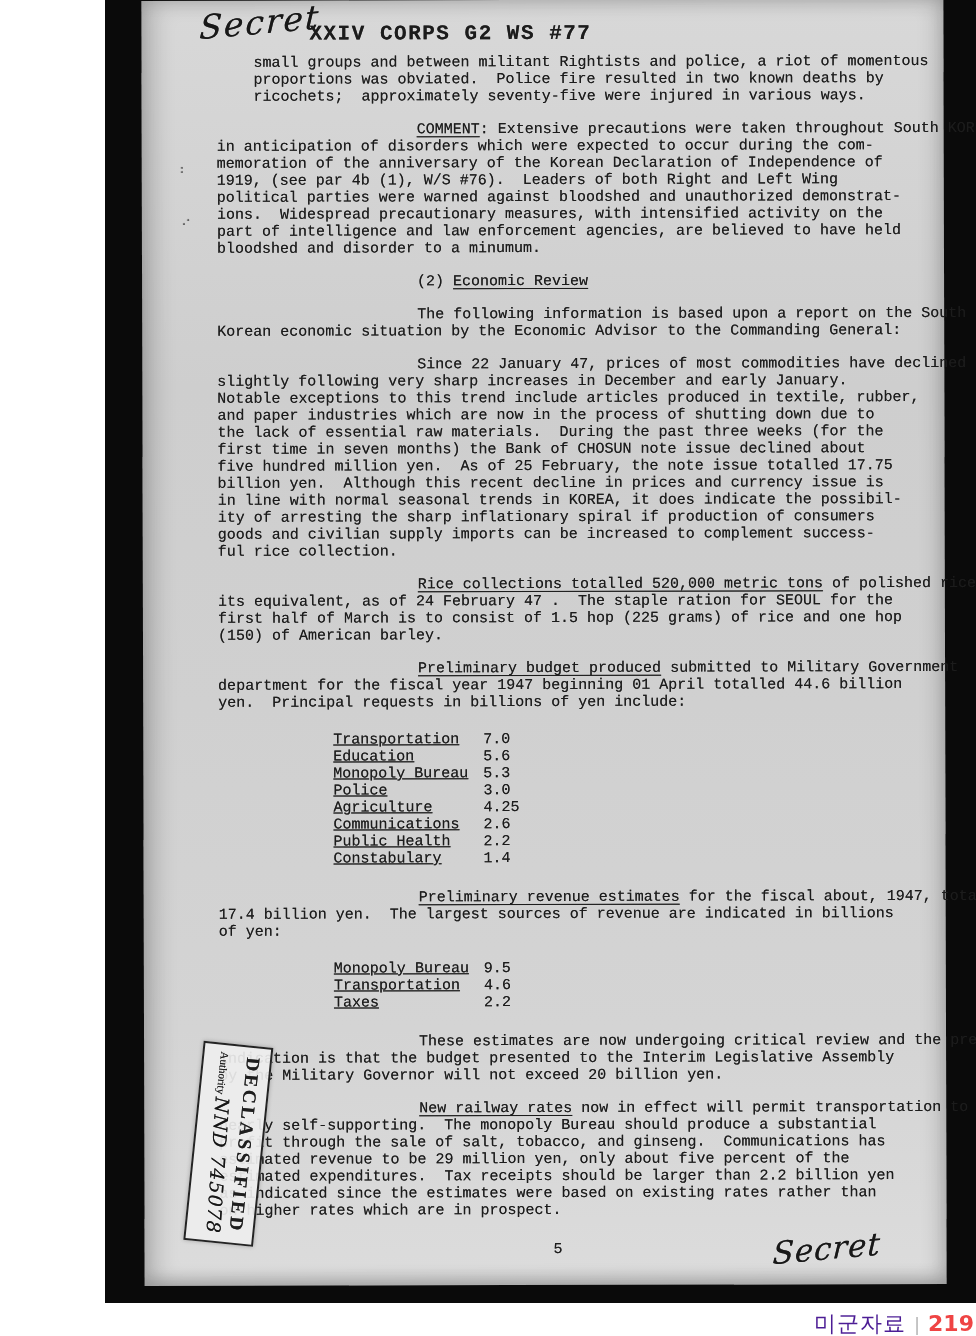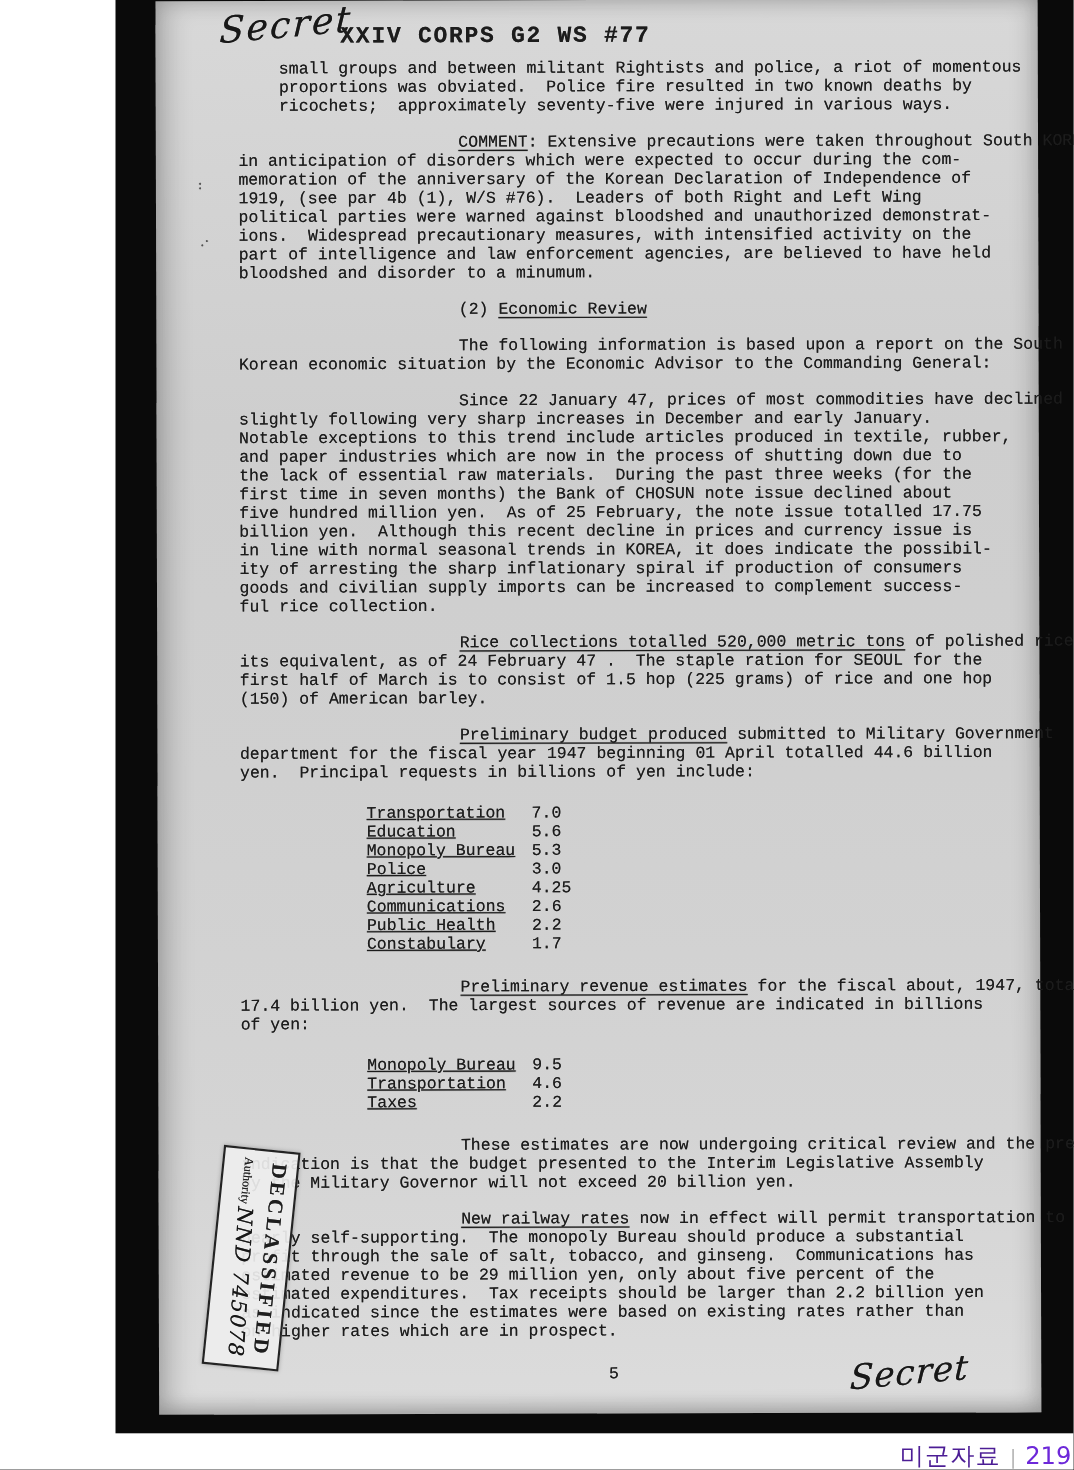--- a/index.html
+++ b/index.html
@@ -77,21 +77,21 @@
     letter-spacing:1px;color:#161616;display:inline-block;transform:rotate(-2deg);
   }
   
   .caption{
     position:absolute;right:2px;bottom:-3px;
     font-family:"DejaVu Sans","Liberation Sans",sans-serif;
     font-size:22px;white-space:nowrap;
   }
   .caption .k{color:#4c1d95;letter-spacing:1px;}
   .caption .sep{color:#b5b5b5;font-size:18px;margin:0 8px;}
-  .caption .n{color:#6d28d9;font-weight:normal;}
+  .caption .n{color:#ef4444;font-weight:bold;}
 </style>
 </head>
 <body>
 
 <div class="scan-bg"></div>
 
 <div class="page ink">
 
   <div class="hdr">
     <span class="hand hand-top">Secret</span>
@@ -150,21 +150,21 @@
         <div class="line">yen.  Principal requests in billions of yen include:</div>
       </div>
       <div class="blk table">
         <div class="t-row"><span class="t-label">Transportation</span><span class="t-value">7.0</span></div>
         <div class="t-row"><span class="t-label">Education</span><span class="t-value">5.6</span></div>
         <div class="t-row"><span class="t-label">Monopoly Bureau</span><span class="t-value">5.3</span></div>
         <div class="t-row"><span class="t-label">Police</span><span class="t-value">3.0</span></div>
         <div class="t-row"><span class="t-label">Agriculture</span><span class="t-value">4.25</span></div>
         <div class="t-row"><span class="t-label">Communications</span><span class="t-value">2.6</span></div>
         <div class="t-row"><span class="t-label">Public Health</span><span class="t-value">2.2</span></div>
-        <div class="t-row"><span class="t-label">Constabulary</span><span class="t-value">1.7</span></div>
+        <div class="t-row"><span class="t-label">Constabulary</span><span class="t-value">1.4</span></div>
       </div>
       <div class="blk m-normal first-indent">
         <div class="line"><span></span><span class="u-seg">Preliminary revenue estimates</span><span> for the fiscal about, 1947, total</span></div>
         <div class="line">17.4 billion yen.  The largest sources of revenue are indicated in billions</div>
         <div class="line">of yen:</div>
       </div>
       <div class="blk table">
         <div class="t-row"><span class="t-label">Monopoly Bureau</span><span class="t-value">9.5</span></div>
         <div class="t-row"><span class="t-label">Transportation</span><span class="t-value">4.6</span></div>
         <div class="t-row"><span class="t-label">Taxes</span><span class="t-value">2.2</span></div>

